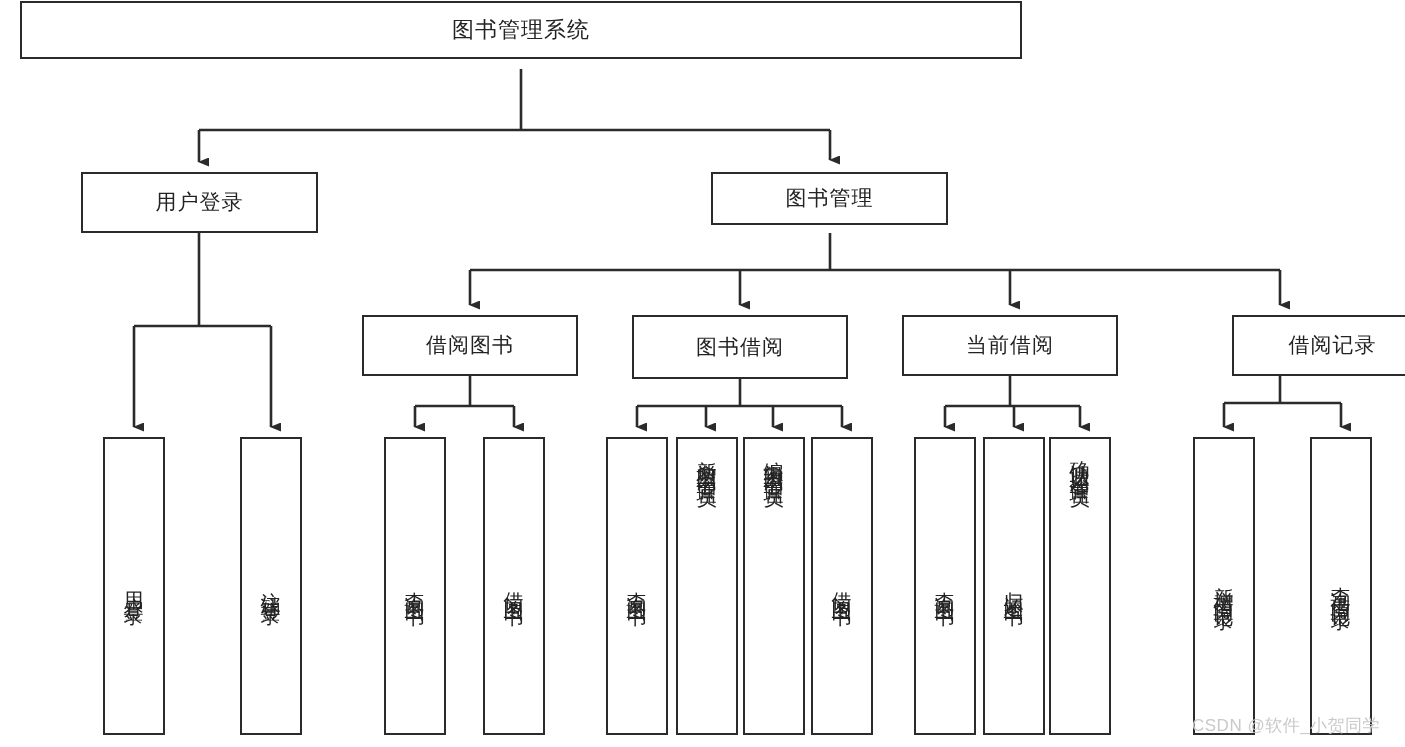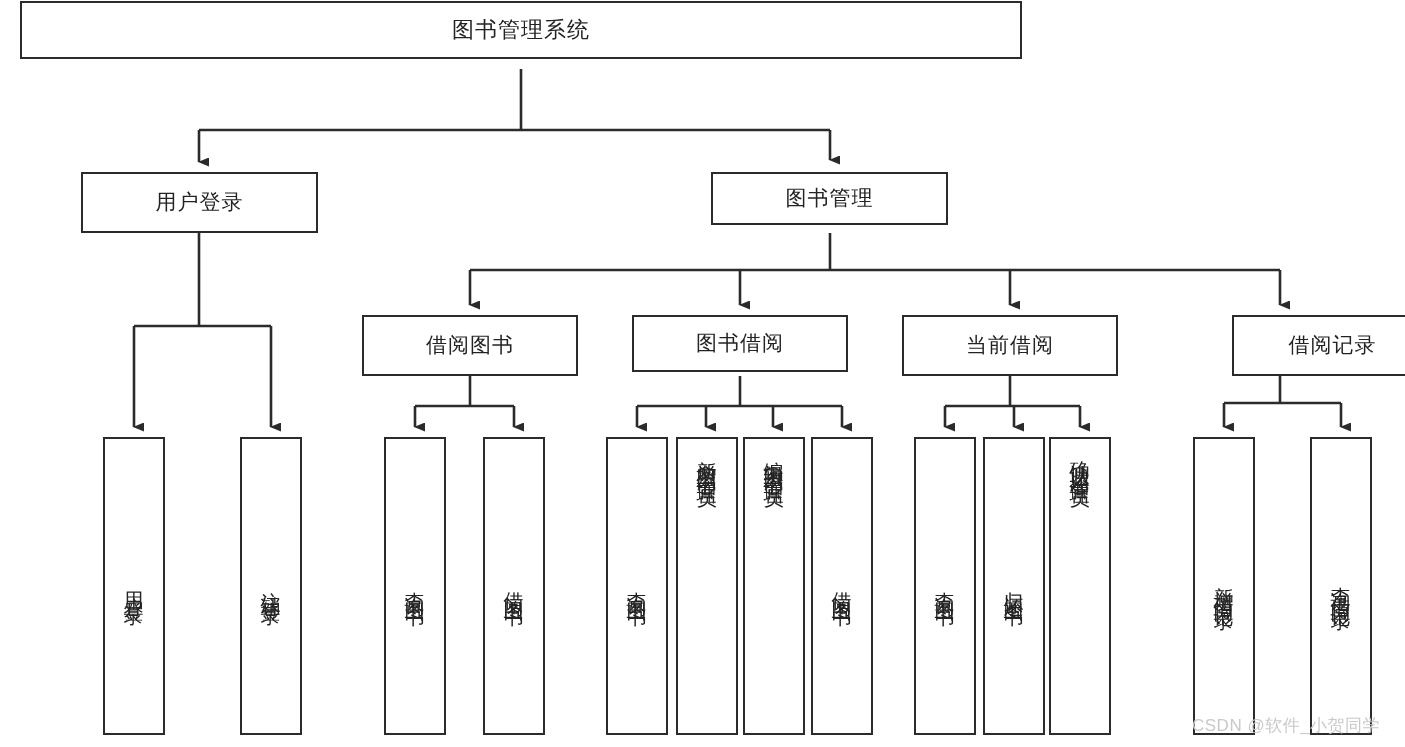--- a/index.html
+++ b/index.html
@@ -141,21 +141,21 @@
   </div>
 
   <div class="node" style="left:711px; top:172px; width:237px; height:53px;">
     <span class="label">图书管理</span>
   </div>
 
   <div class="node" style="left:362px; top:315px; width:216px; height:61px;">
     <span class="label">借阅图书</span>
   </div>
 
-  <div class="node" style="left:632px; top:315px; width:216px; height:57px;">
+  <div class="node" style="left:632px; top:315px; width:216px; height:64px;">
     <span class="label">图书借阅</span>
   </div>
 
   <div class="node" style="left:902px; top:315px; width:216px; height:61px;text-align:right;">
     <span class="label">当前借阅</span>
   </div>
 
   <div class="node" style="left:1232px; top:315px; width:201px; height:61px;">
     <span class="label">借阅记录</span>
   </div>

